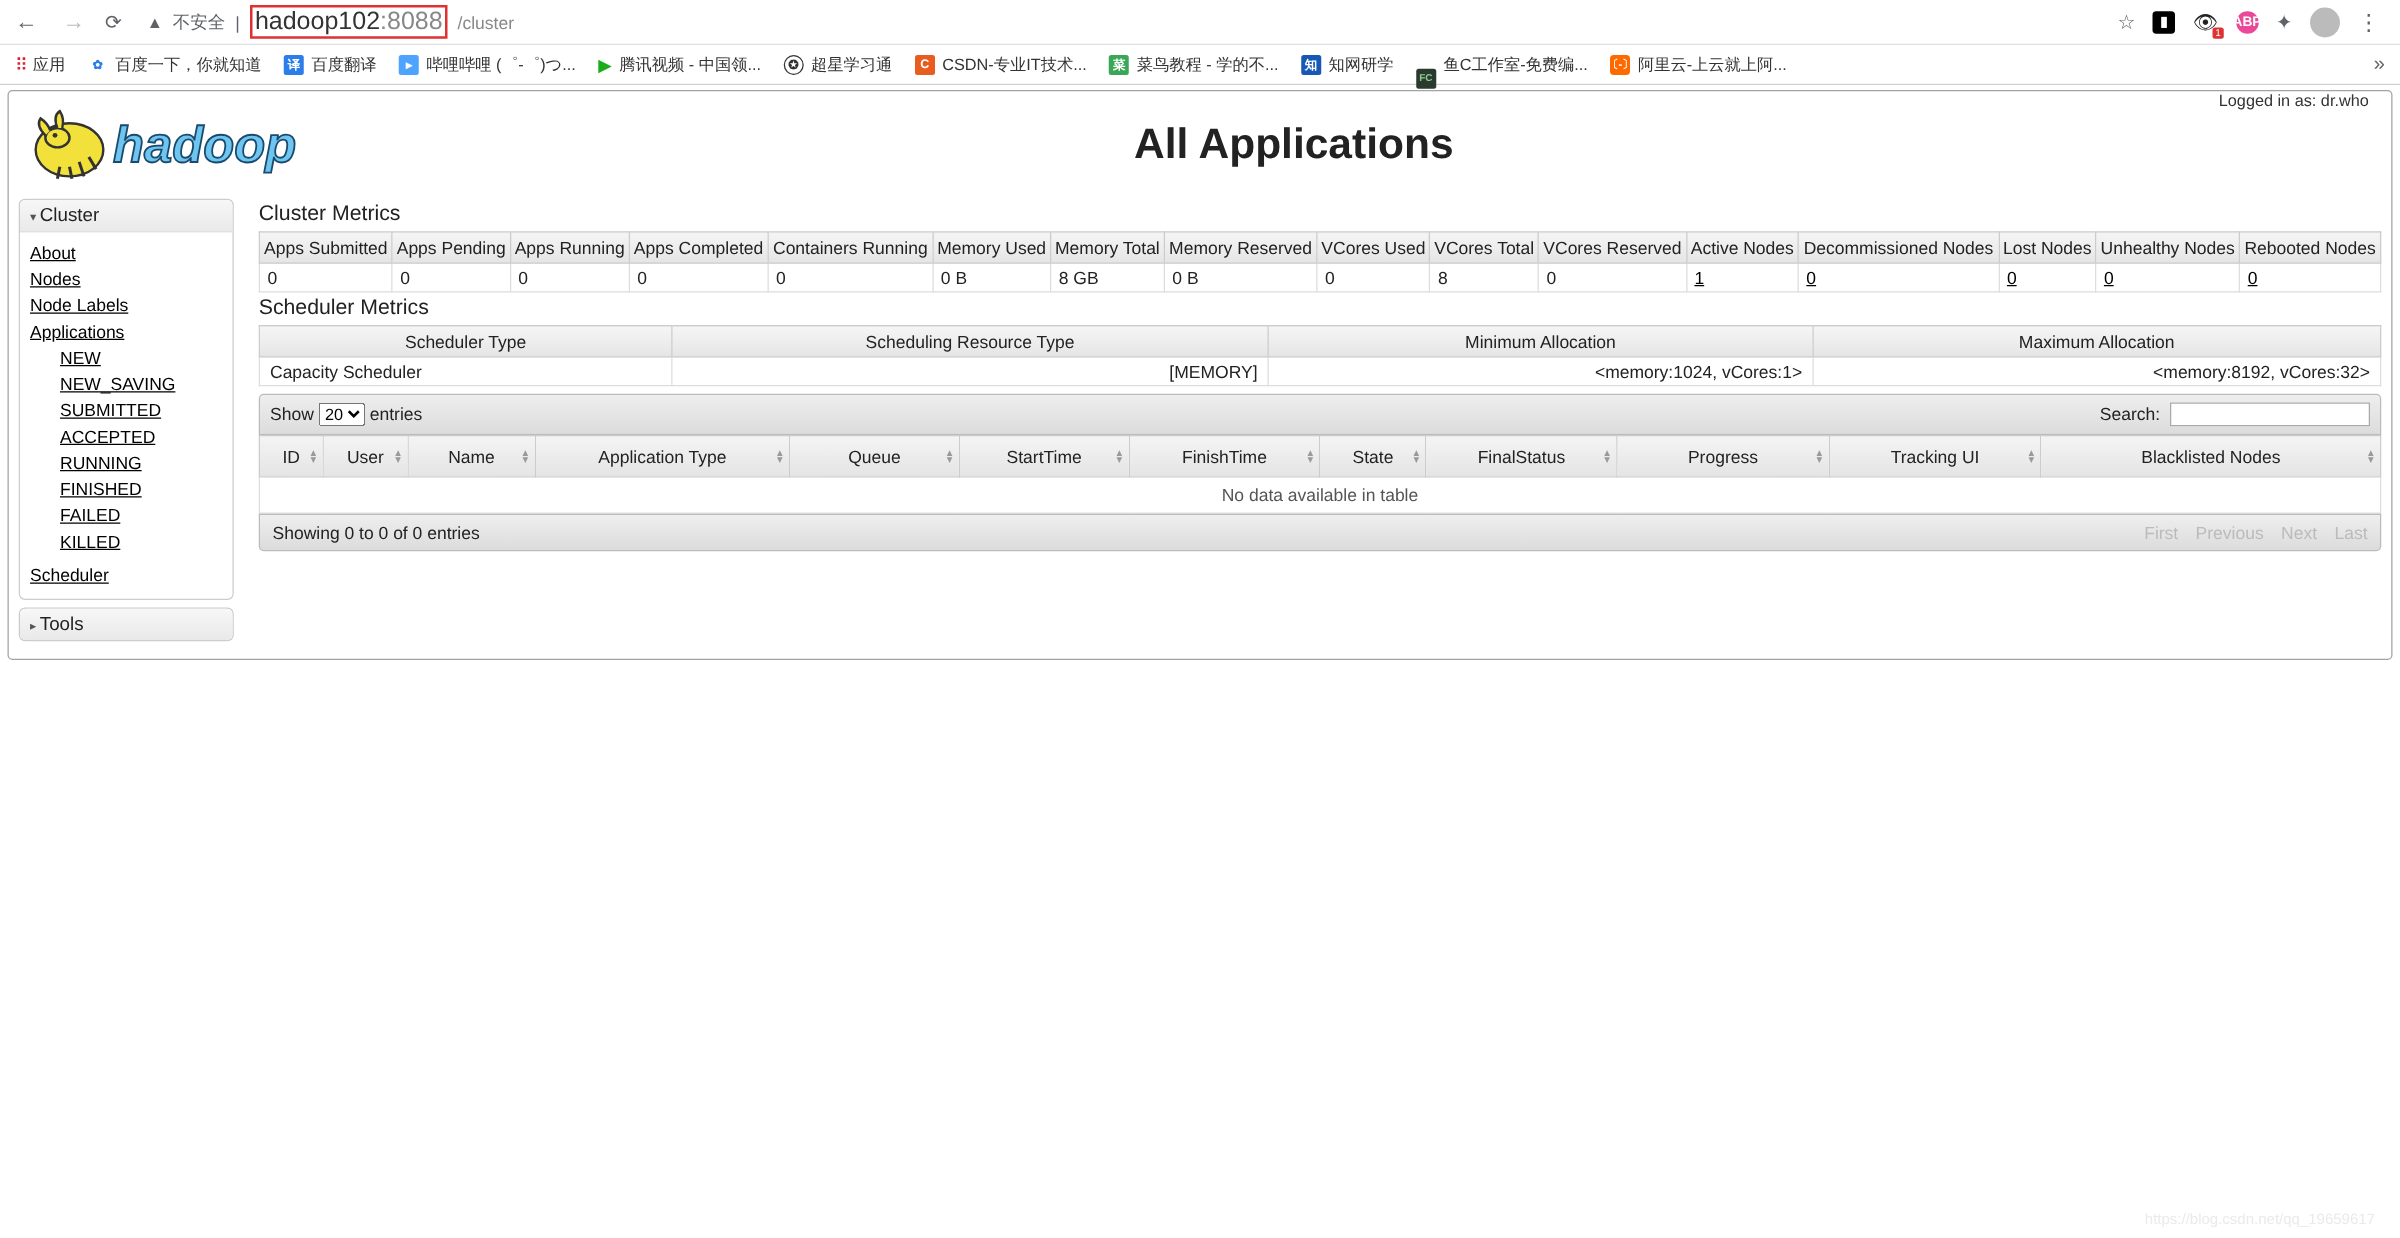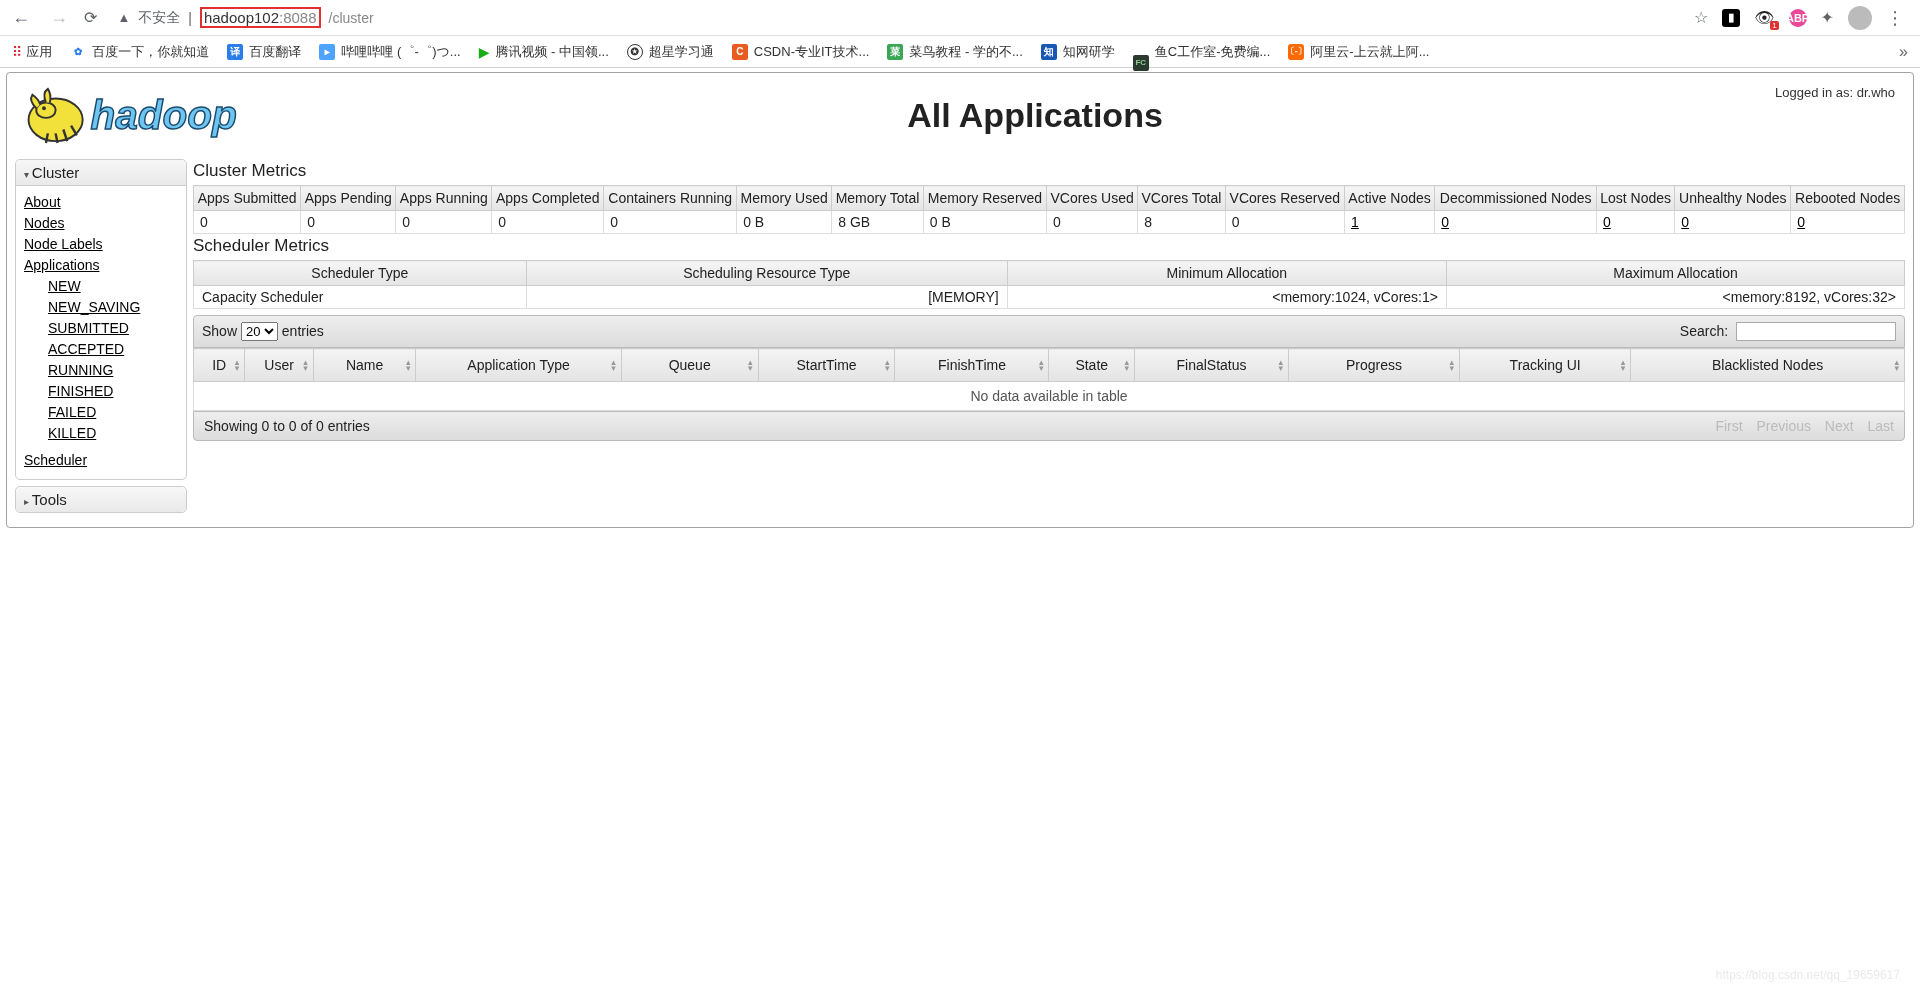--- a/index.html
+++ b/index.html
@@ -6,21 +6,21 @@
 body { font-family: Arial, sans-serif; font-size: 13px; color: #222; background: #fff; }
 
 
 .browser-bar { display: flex; align-items: center; height: 36px; padding: 0 8px; border-bottom: 1px solid #e0e0e0; gap: 12px; }
 .nav-arrow { color: #5f6368; font-size: 18px; cursor: pointer; padding: 4px; }
 .nav-arrow.disabled { color: #bbb; }
 .refresh { color: #5f6368; font-size: 16px; cursor: pointer; }
 .url-bar { flex: 1; display: flex; align-items: center; gap: 8px; padding: 0 8px; }
 .warning-icon { color: #5f6368; font-size: 13px; }
 .insecure-text { color: #5f6368; font-size: 14px; }
-.url-host { border: 2px solid #e03030; padding: 0 2px; font-size: 15px; }
+.url-host { border: 2px solid #e03030; padding: 0 2px; font-size: 20px; }
 .url-host-main { color: #333; }
 .url-host-port { color: #888; }
 .url-path { color: #888; font-size: 14px; }
 .browser-icons { display: flex; align-items: center; gap: 14px; padding-right: 8px; }
 .star-icon { color: #5f6368; font-size: 16px; }
 .ext-icon { width: 18px; height: 18px; display: inline-flex; align-items: center; justify-content: center; font-size: 11px; font-weight: bold; color: #fff; border-radius: 3px; }
 .ext-black { background: #000; }
 .ext-red { background: #ec4899; border-radius: 50%; }
 .puzzle-icon { color: #5f6368; font-size: 16px; }
 .avatar-icon { width: 24px; height: 24px; background: #bbb; border-radius: 50%; display: inline-block; }
@@ -38,27 +38,27 @@
 .bk-orange { background: #e85d1f; color: #fff; }
 .bk-green-sq { background: #3aa757; color: #fff; }
 .bk-dblue { background: #1758b5; color: #fff; }
 .bk-dark { background: #2a3a2f; color: #8fc98f; font-size: 8px; margin-top: 22px; }
 .bk-orange-br { background: #ff6a00; border-radius: 3px; color: #fff; font-size: 9px; }
 .bookmarks-overflow { margin-left: auto; color: #666; font-size: 16px; }
 
 
 .page-wrapper { padding: 4px 6px; }
 .page-container { border: 1px solid #a2a2a2; border-radius: 4px; padding: 6px 8px 14px; background: #fff; position: relative; min-height: 400px; }
-.login-text { position: absolute; top: 12px; right: 18px; font-size: 13px; color: #333; }
+.login-text { position: absolute; top: 0; right: 18px; font-size: 13px; color: #333; }
 .page-header { display: flex; align-items: center; margin-bottom: 8px; }
 .logo-block { width: 300px; height: 72px; display: flex; align-items: center; }
 .logo-svg { width: 290px; height: 68px; }
 .page-title { flex: 1; text-align: center; font-size: 34px; font-weight: bold; margin-left: -150px; }
 
-.content-flex { display: flex; gap: 6px; align-items: flex-start; }
+.content-flex { display: flex; gap: 20px; align-items: flex-start; }
 
 
 .sidebar { width: 172px; display: flex; flex-direction: column; gap: 6px; }
 .side-panel { border: 1px solid #ccc; border-radius: 5px; }
 .side-panel-head { background: linear-gradient(#f7f7f7,#e9e9e9); border-bottom: 1px solid #ccc; padding: 4px 8px; font-size: 15px; border-radius: 5px 5px 0 0; }
 .side-panel-head::before { content: "▾ "; font-size: 10px; color: #555; }
 .side-panel-head.collapsed::before { content: "▸ "; }
 .side-panel-body { padding: 6px 8px 8px; font-size: 14px; }
 .side-link { color: #000; text-decoration: underline; display: block; line-height: 1.5; }
 .side-sublinks { padding-left: 24px; }

